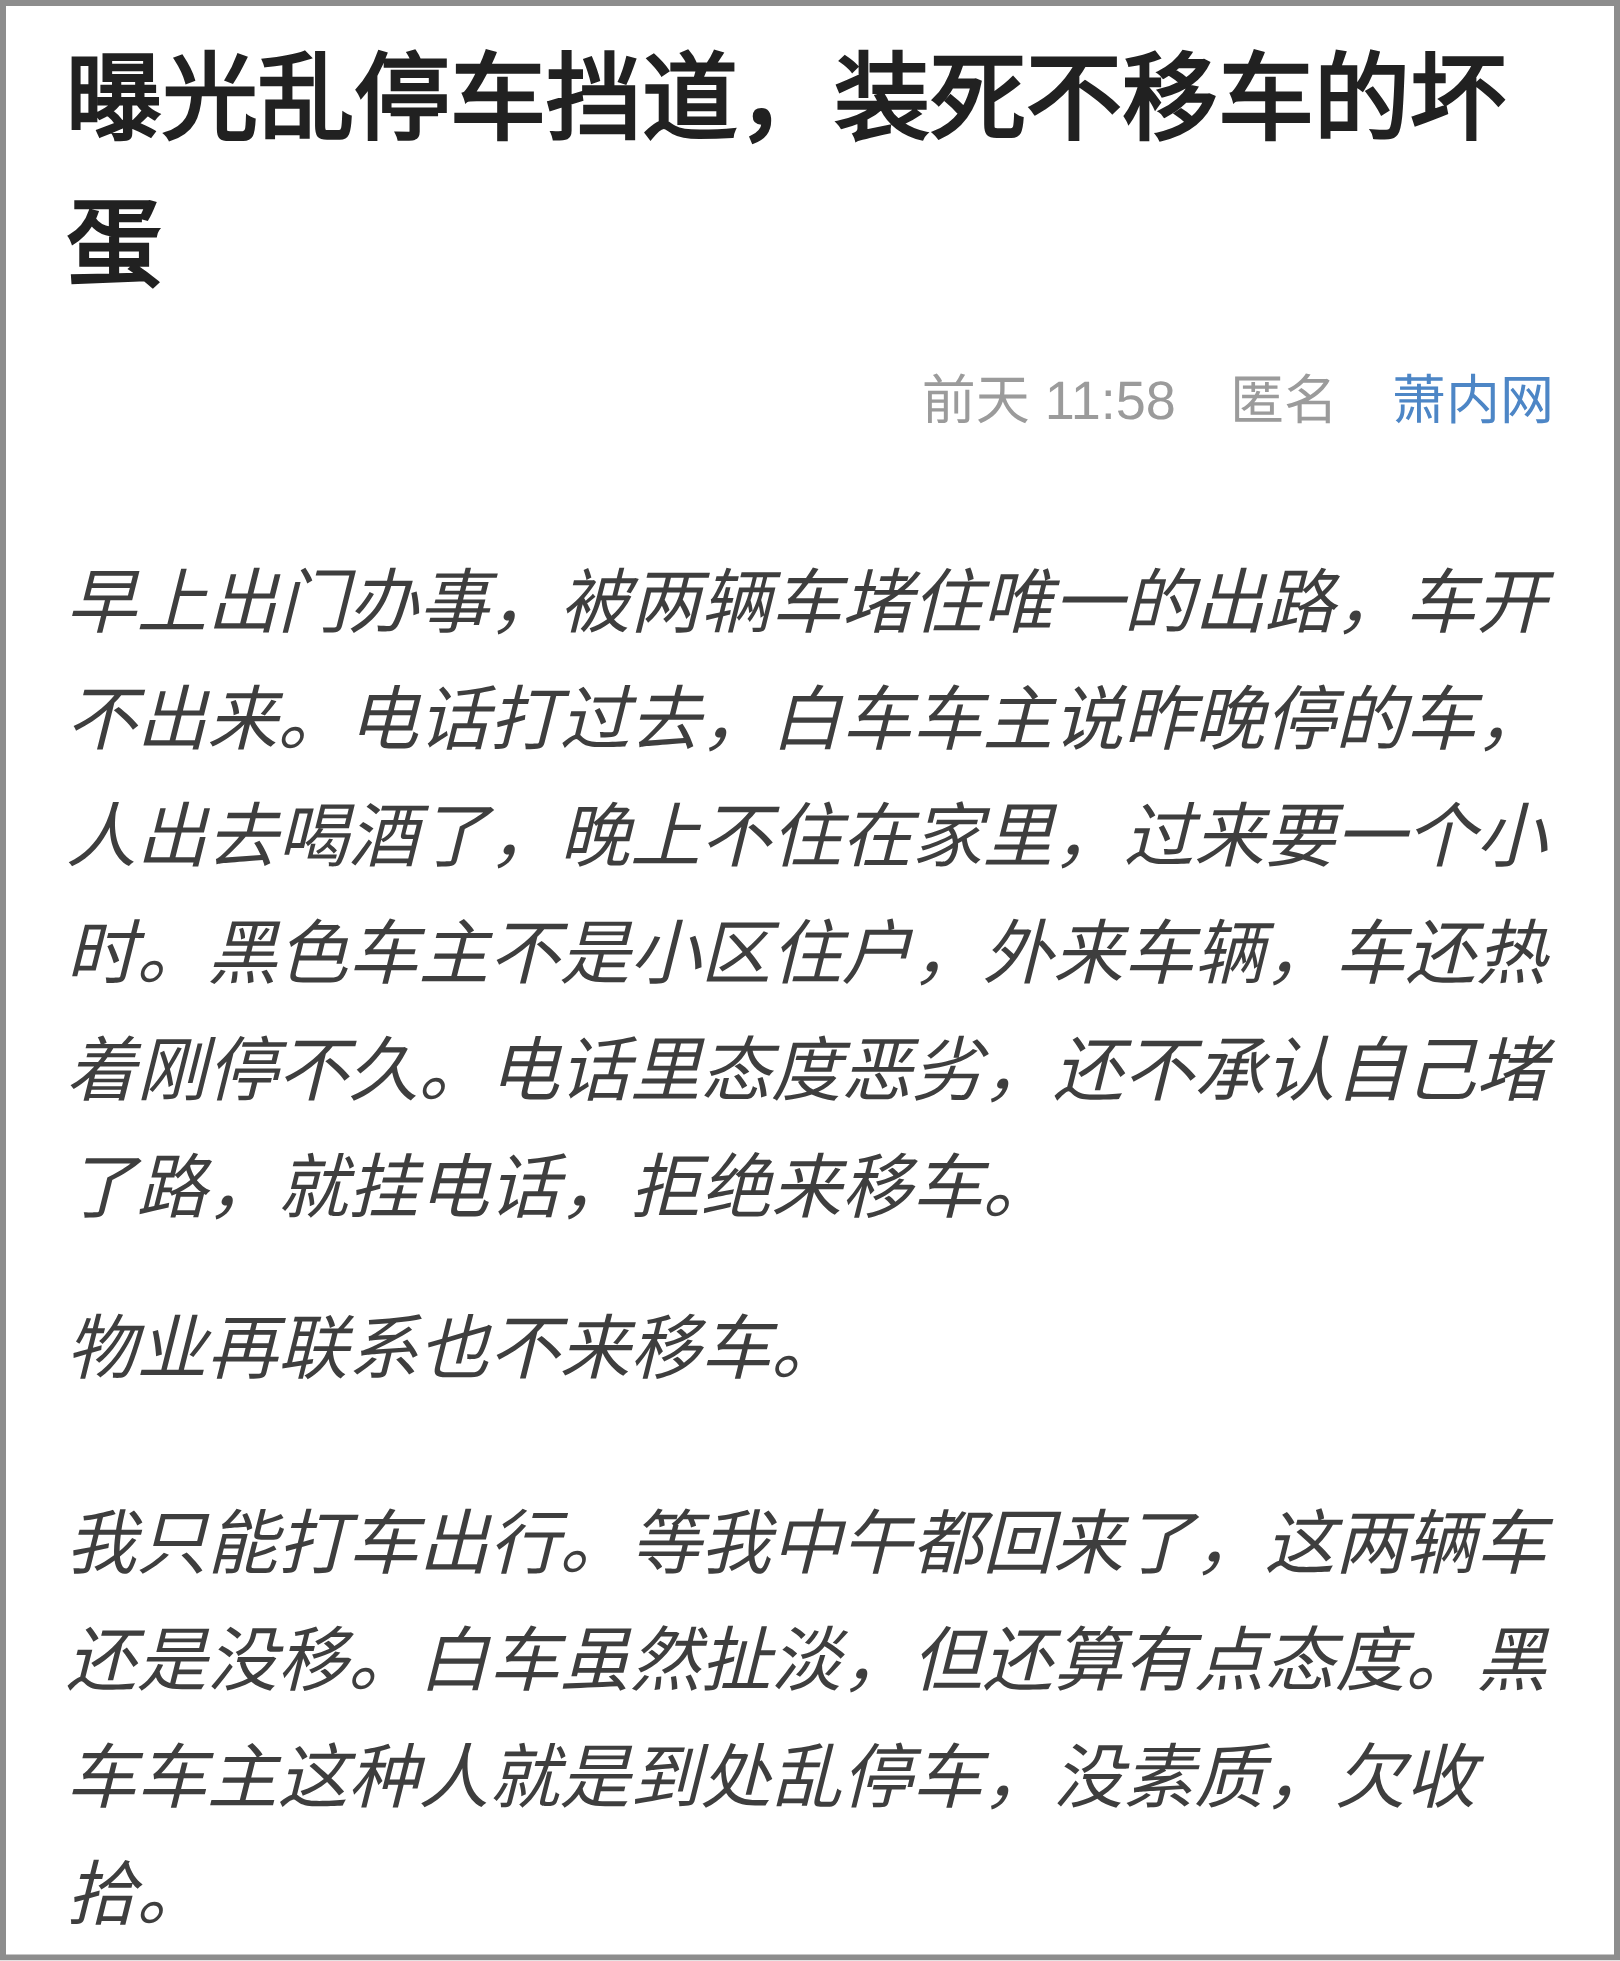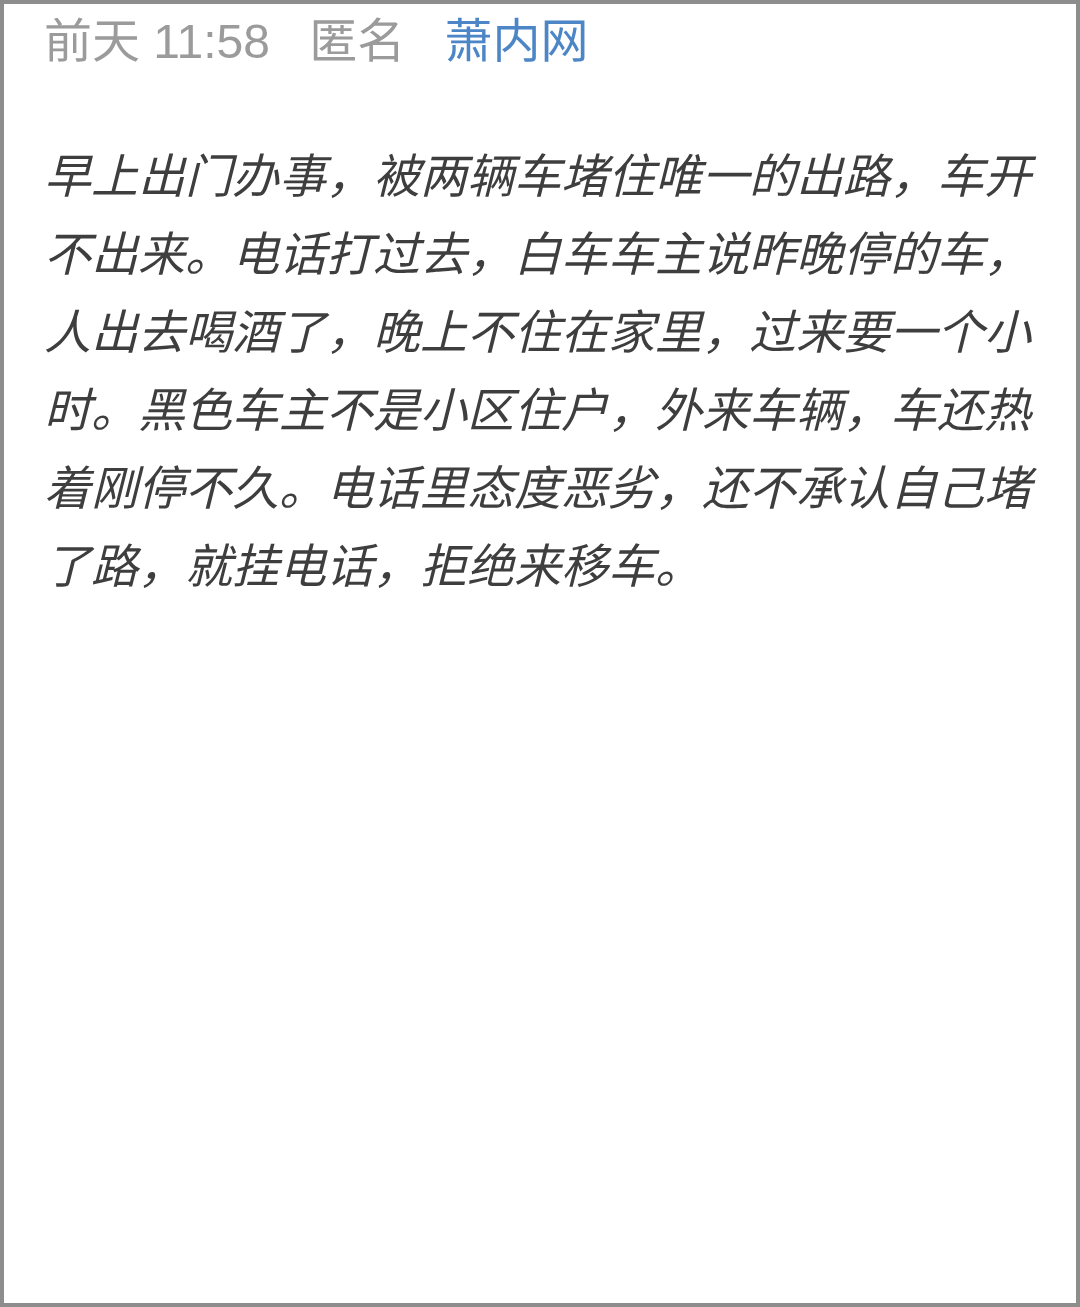--- a/index.html
+++ b/index.html
@@ -21,24 +21,25 @@
   .title {
     margin: 0 0 31px 0;
     font-size: 64px;
     line-height: 97px;
     font-weight: 700;
     color: var(--title, #212121);
     letter-spacing: 0;
   }
   .meta {
     margin: 0 0 72px 0;
-    font-size: 48px;
+    font-size: 36px;
     line-height: 48px;
     color: var(--meta, #9b9b9b);
     white-space: nowrap;
+    text-align: right;
   }
   .meta .author { margin-left: 26px; }
   .meta .source {
     margin-left: 26px;
     color: var(--link, #4d86c6);
     text-decoration: none;
   }
   .body p {
     margin: 0 0 29px 0;
     font-size: 47px;
@@ -48,23 +49,26 @@
     word-break: normal;
     font-style: italic;
   }
   .body p.p2 { margin-bottom: 52px; }
   .body p:last-child { margin-bottom: 0; }
 </style>
 </head>
 <body>
 
 <div class="screen">
+  <h1 class="title">曝光乱停车挡道，装死不移车的坏蛋</h1>
 
   <div class="meta">
     <span class="time">前天 11:58</span>
     <span class="author">匿名</span>
     <a class="source" href="#">萧内网</a>
   </div>
 
   <div class="body">
     <p>早上出门办事，被两辆车堵住唯一的出路，车开不出来。电话打过去，白车车主说昨晚停的车，人出去喝酒了，晚上不住在家里，过来要一个小时。黑色车主不是小区住户，外来车辆，车还热着刚停不久。电话里态度恶劣，还不承认自己堵了路，就挂电话，拒绝来移车。</p>
+    <p class="p2">物业再联系也不来移车。</p>
+    <p>我只能打车出行。等我中午都回来了，这两辆车还是没移。白车虽然扯淡，但还算有点态度。黑车车主这种人就是到处乱停车，没素质，欠收拾。</p>
   </div>
 </div>
 
 </body></html>

